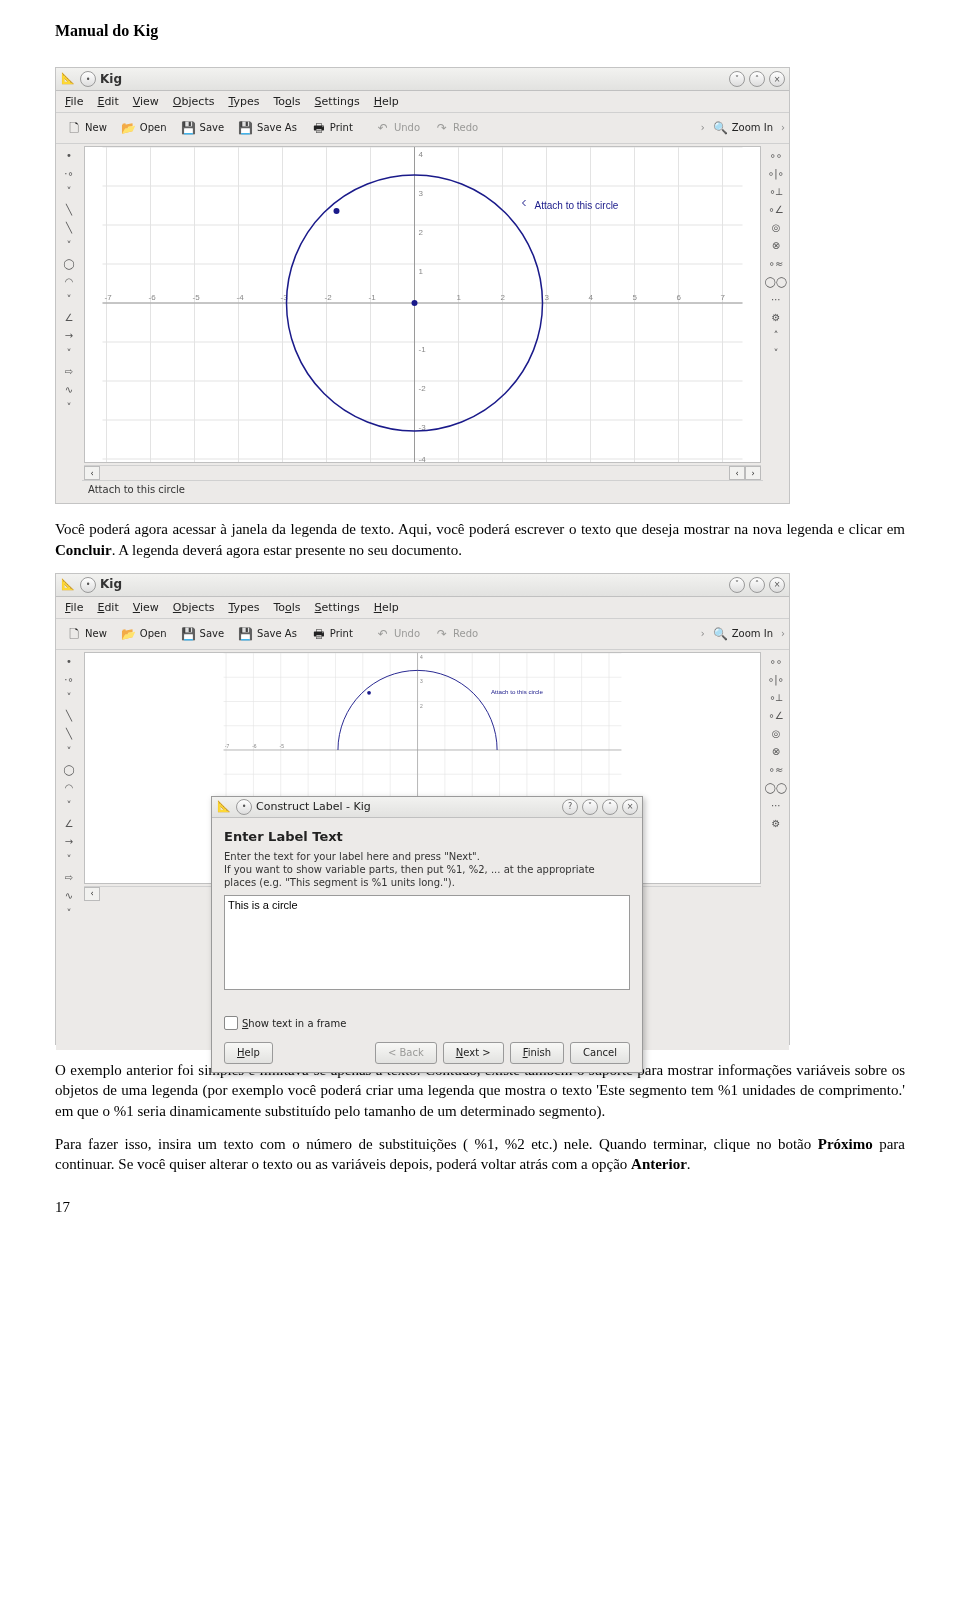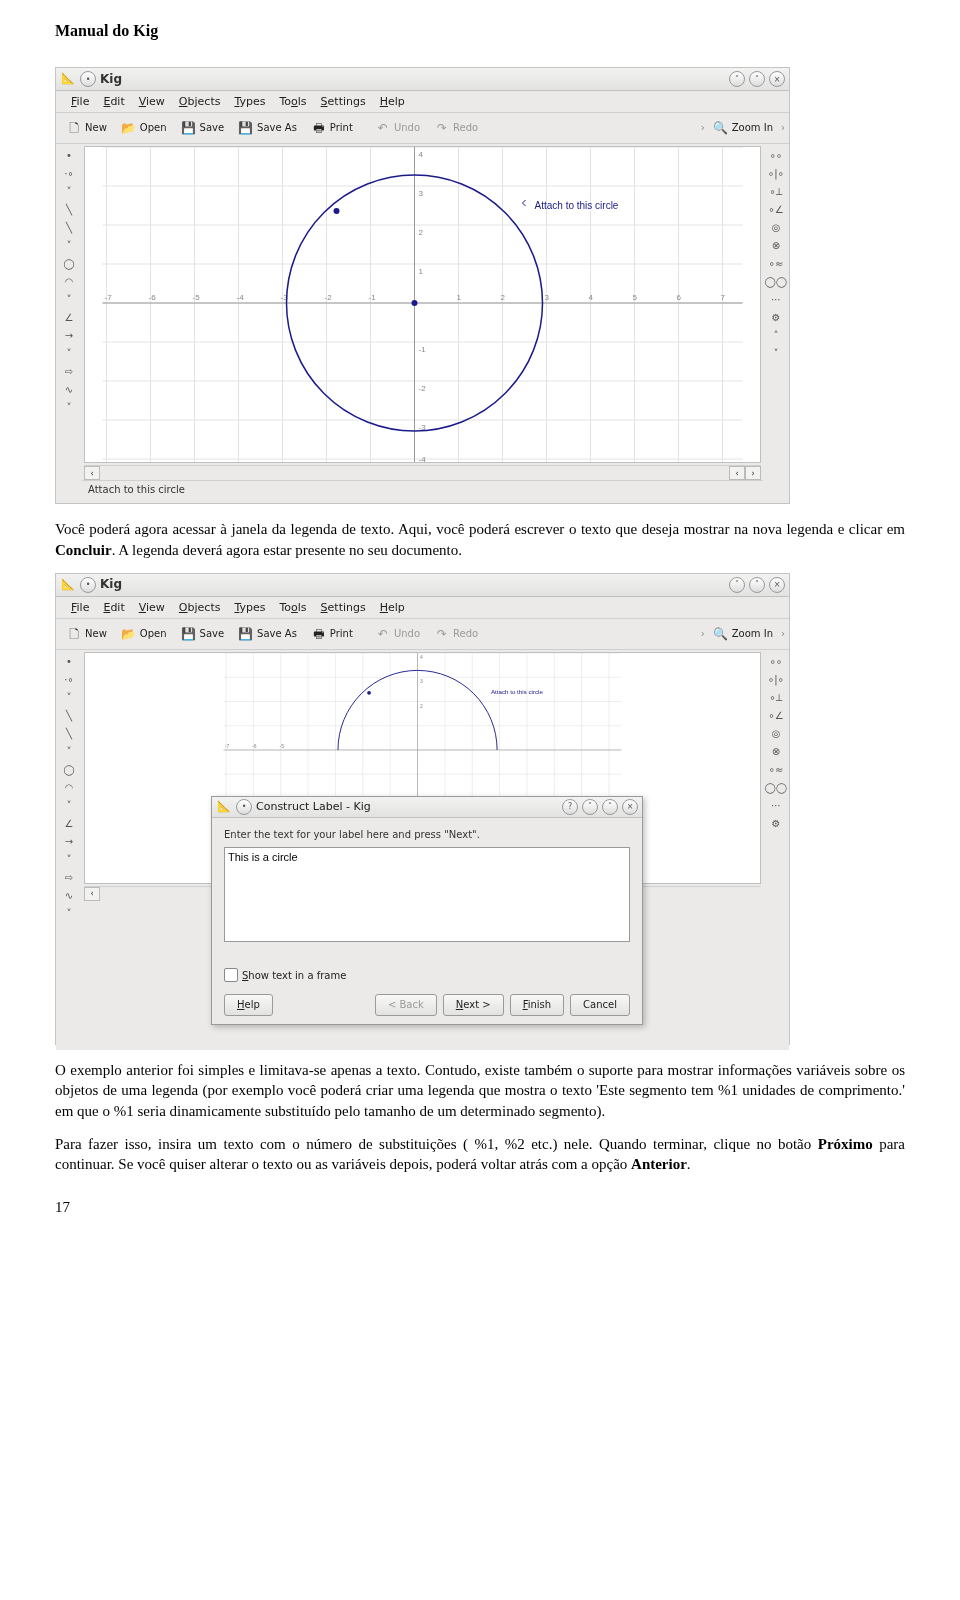--- a/index.html
+++ b/index.html
@@ -46,21 +46,21 @@
   .kig-name { font-weight: bold; font-size: 12px; color: #333; }
   .spacer { flex: 1; }
   .circlebtn {
     width: 14px; height: 14px; border: 1px solid #9a9a9a; border-radius: 50%;
     background: linear-gradient(#fff,#ddd); display:inline-flex;align-items:center;justify-content:center;
     font-size:8px; color:#555;
   }
   .menubar {
     display: flex;
     gap: 14px;
-    padding: 3px 15px;
+    padding: 3px 9px;
     font-size: 11px;
     background:#eceae8;
     border-bottom:1px solid #d0d0d0;
   }
   .menubar span { color:#222; }
   .underline { text-decoration: underline; text-decoration-thickness:1px; text-underline-offset:1px;}
   .toolbar {
     display:flex; align-items:center; gap:2px;
     padding:2px 4px; background:#eceae8; border-bottom:1px solid #d0d0d0;
     font-size:10px; height:26px;
@@ -425,22 +425,24 @@
       <span class="wicon">📐</span>
       <span class="circlebtn">•</span>
       <span class="dname">Construct Label - Kig</span>
       <span class="spacer"></span>
       <span class="circlebtn">?</span>
       <span class="circlebtn">˅</span>
       <span class="circlebtn">˄</span>
       <span class="circlebtn">×</span>
     </div>
     <div class="dbody">
+      <h3>Enter Label Text</h3>
       <div class="hint">
         <span>Enter the text for your label here and press "Next".</span><br>
+        <span>If you want to show variable parts, then put %1, %2, ... at the appropriate places (e.g. "This segment is %1 units long.").</span>
       </div>
       <textarea value="This is a circle" style="">This is a circle</textarea>
       <div class="check">
         <span class="box"></span>
         <span><span class="underline">S</span>how text in a frame</span>
       </div>
       <div class="dbtns">
         <div class="dbtn"><span class="underline">H</span>elp</div>
         <span class="spacer"></span>
         <div class="dbtn disabled">&lt; Back</div>

